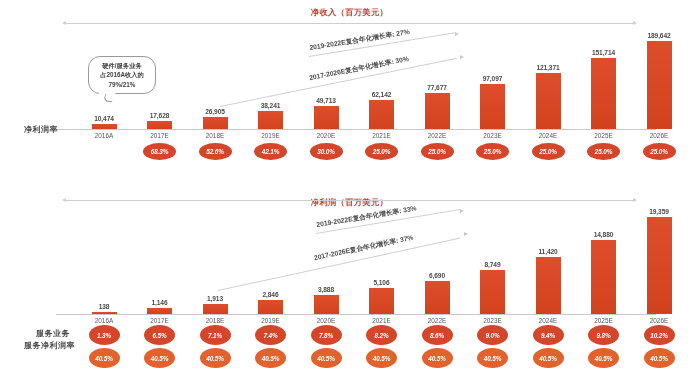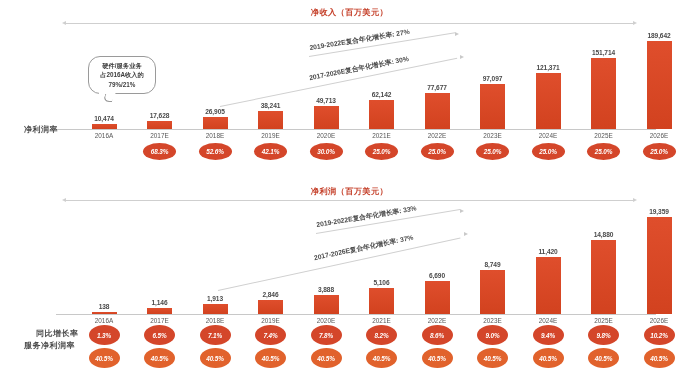--- a/index.html
+++ b/index.html
@@ -288,21 +288,21 @@
       <div class="badge" style="left: 420.5px; top: 143px; width: 33px; height: 17px;">25.0%</div>
       <div class="badge" style="left: 476px; top: 143px; width: 33px; height: 17px;">25.0%</div>
       <div class="badge" style="left: 531.5px; top: 143px; width: 33px; height: 17px;">25.0%</div>
       <div class="badge" style="left: 587px; top: 143px; width: 33px; height: 17px;">25.0%</div>
       <div class="badge" style="left: 642.5px; top: 143px; width: 33px; height: 17px;">25.0%</div>
     </div>
 </div>
 
 <div class="panel" id="panel-profit">
 
-  <div class="chart-title" style="top:6px;">净利润（百万美元）</div>
+  <div class="chart-title" style="top:17px;">净利润（百万美元）</div>
 
   <div class="rule" style="left:66px; top:20px; width:567px;">
     <span class="cap left"></span>
     <span class="cap right"></span>
   </div>
 
   <div class="cagr">
     <div class="line" style="left:288px; top:53px; width:146px; transform:rotate(-9.5deg);"></div>
     <div class="head" style="left:432px; top:29px;"></div>
     <div class="label" style="left:290px; top:49px; transform:rotate(-9.5deg) translateY(-9px);">2019-2022E复合年化增长率: 33%</div>
@@ -356,21 +356,21 @@
         <div class="bar-value" style="bottom: 76.4px;">14,880</div>
       </div>
       <div class="bar-col" style="left: 586.5px; width: 25px; height: 100px;">
         <div class="bar" style="height: 96.795px;"></div>
         <div class="bar-value" style="bottom: 98.795px;">19,359</div>
       </div>
     </div>
 
   <div class="baseline" style="left:56px; top:134px; width:600px;"></div>
 
-  <div class="row-title" style="left:36px; top:148px;">同比增长率</div>
+  <div class="row-title" style="left:36px; top:148px;">服务业务</div>
   <div class="row-title" style="left:24px; top:160px;">服务净利润率</div>
 
   <div id="profit-cats">
       <div class="cat-label" style="left: 90px; top: 137px; width: 28px;">2016A</div>
       <div class="cat-label" style="left: 145.5px; top: 137px; width: 28px;">2017E</div>
       <div class="cat-label" style="left: 201px; top: 137px; width: 28px;">2018E</div>
       <div class="cat-label" style="left: 256.5px; top: 137px; width: 28px;">2019E</div>
       <div class="cat-label" style="left: 312px; top: 137px; width: 28px;">2020E</div>
       <div class="cat-label" style="left: 367.5px; top: 137px; width: 28px;">2021E</div>
       <div class="cat-label" style="left: 423px; top: 137px; width: 28px;">2022E</div>

